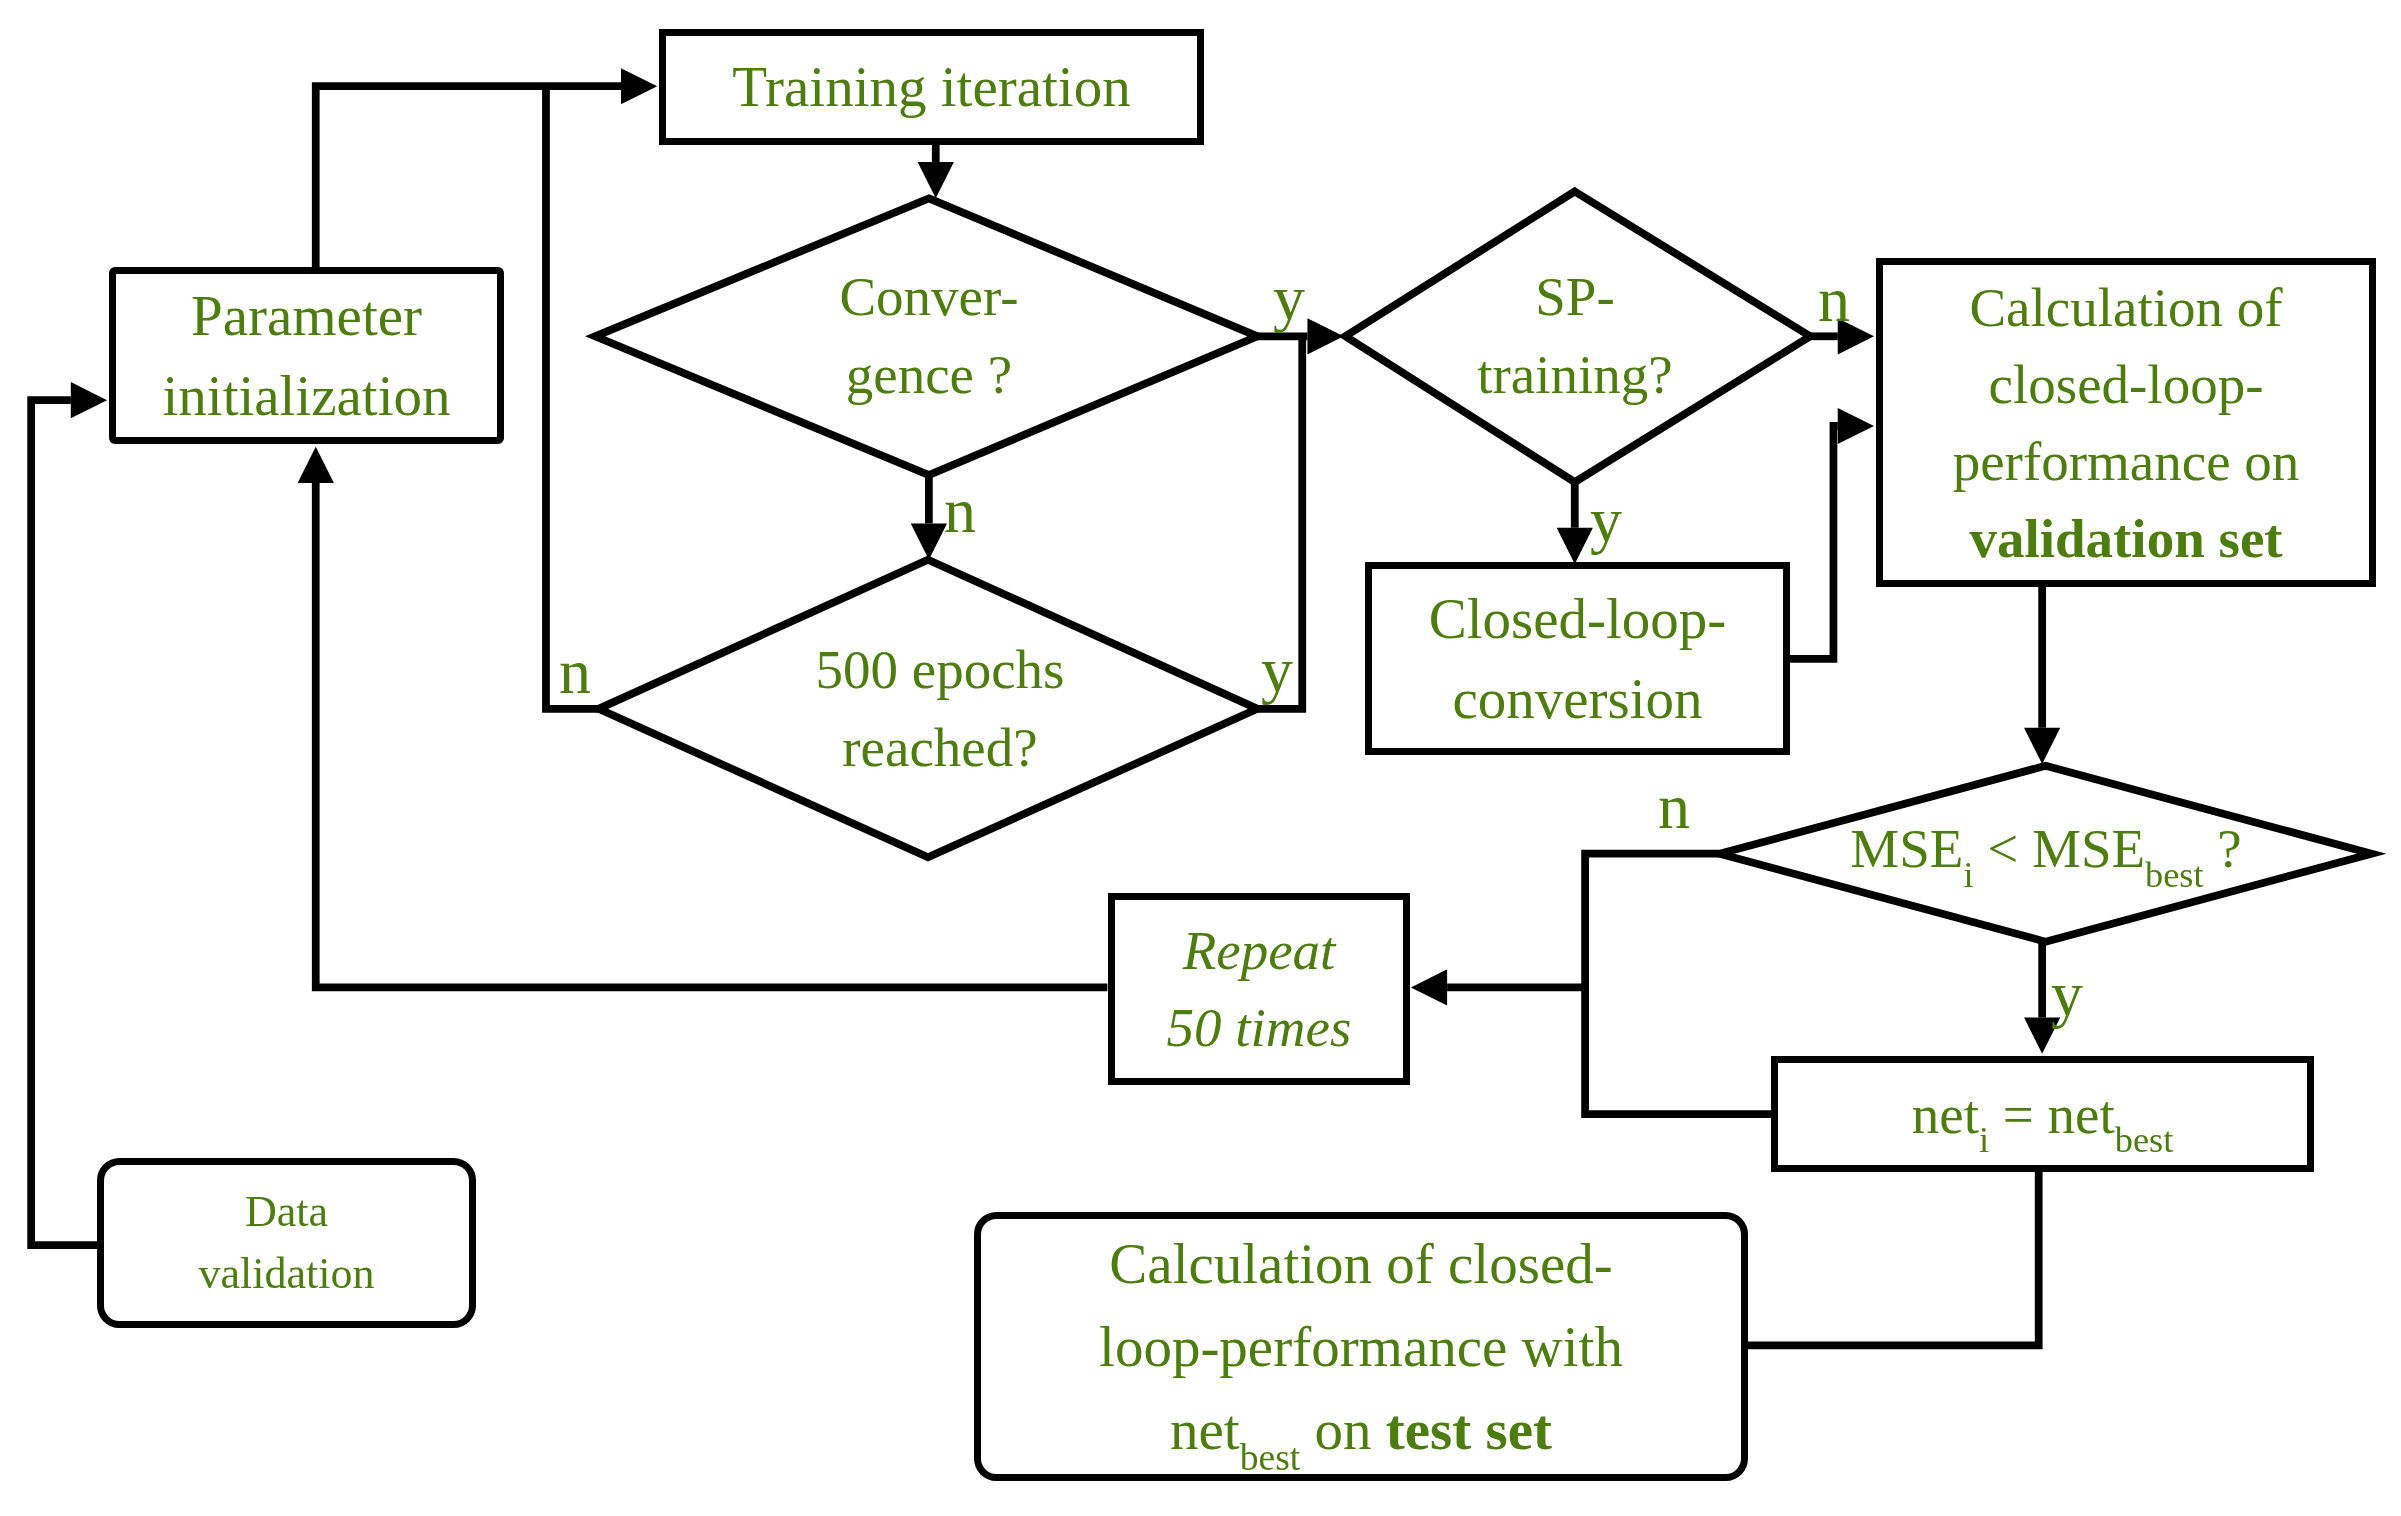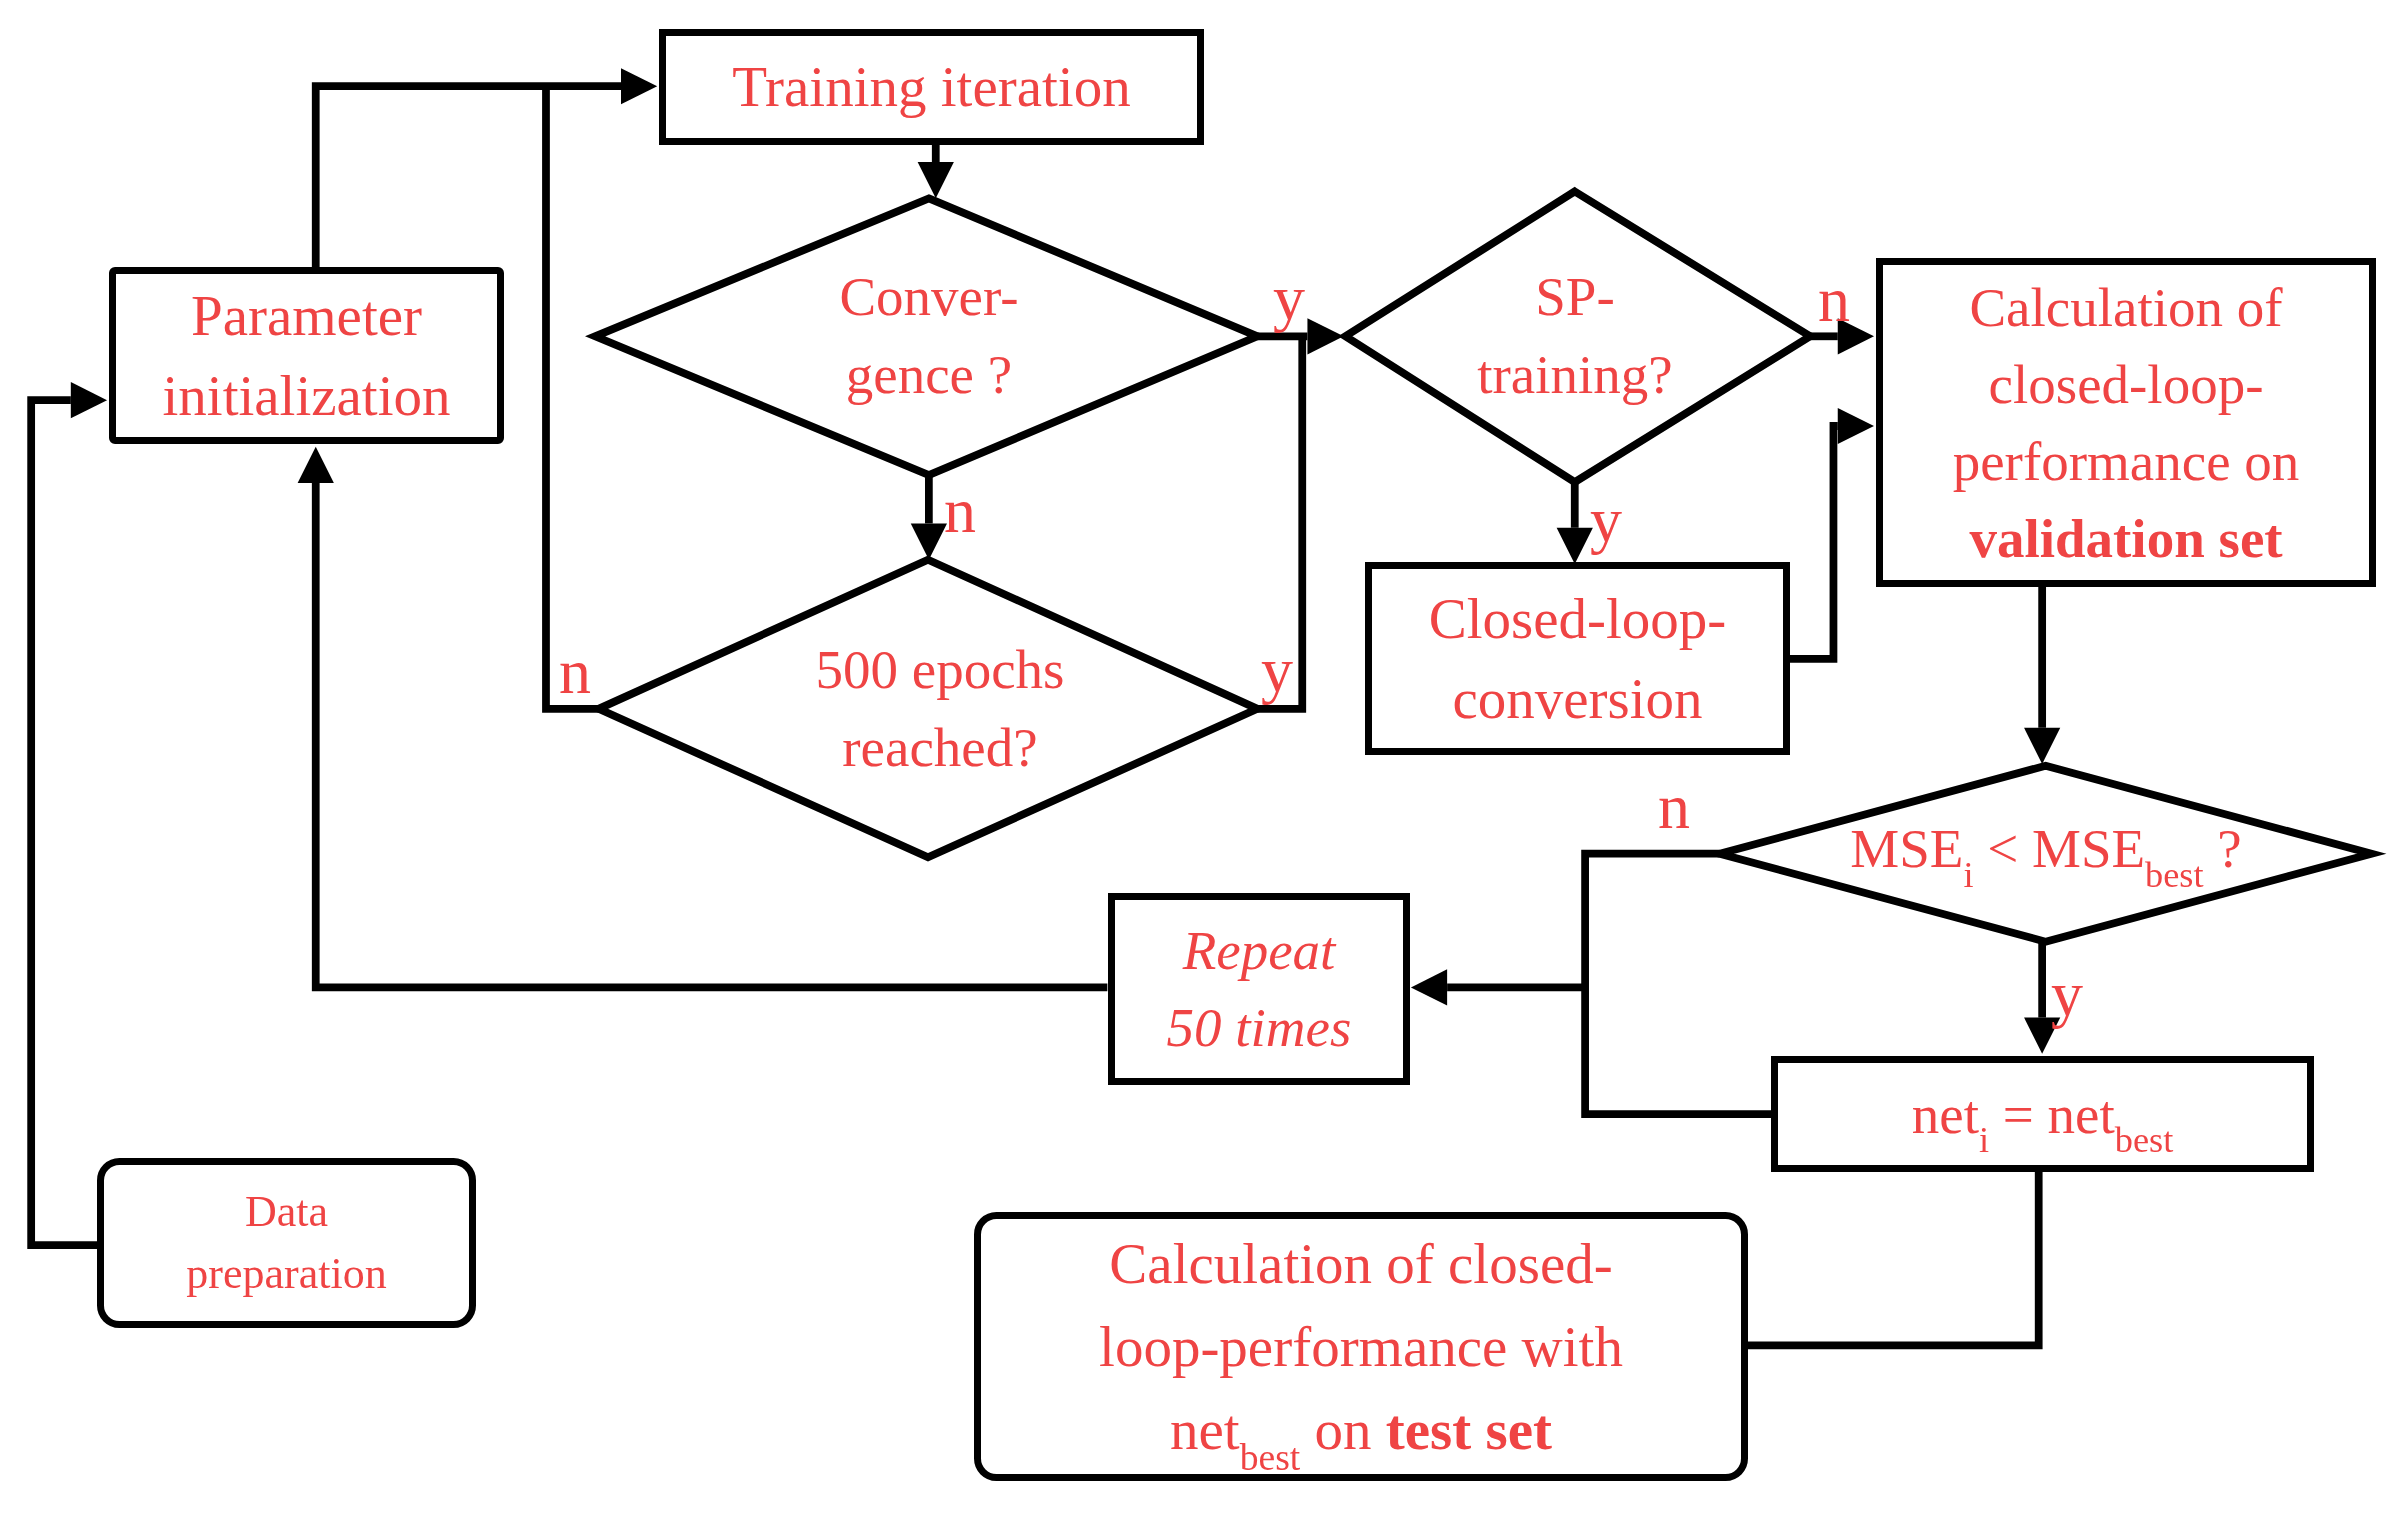--- a/index.html
+++ b/index.html
@@ -1,21 +1,21 @@
 <!DOCTYPE html>
 <html style="font-size:14px"><head>
 <meta charset="utf-8">
 <style>
   html,body { margin:0; padding:0; background:#ffffff; }
   .canvas {
     position:relative;
     width:2401px; height:1516px;
     background:#ffffff;
     font-family:"Liberation Serif", serif;
-    color:#ef4444;
+    color:#4d7c0f;
     overflow:hidden;
   }
   .layer { position:absolute; left:0; top:0; }
   .node {
     position:absolute; box-sizing:border-box;
     background:#fff; border:7.8px solid #000;
     display:flex; flex-direction:column;
     align-items:center; justify-content:center;
     text-align:center; line-height:1.4;
   }
@@ -120,21 +120,21 @@
   <div class="node rounded fs66" style="left:974px; top:1212px; width:774px; height:269px; line-height:1.46;">
     <span>Calculation of closed-</span>
     <span>loop-performance with</span>
     <span class="inlinewrap">
       <span>net</span><sub class="sx">best</sub><span> on </span><span class="bold">test set</span>
     </span>
   </div>
 
   <div class="node rounded fs62" style="left:97px; top:1158px; width:379px; height:170px;">
     <span>Data</span>
-    <span>preparation</span>
+    <span>validation</span>
   </div>
 
   <div class="dtext fs64" style="left:929px; top:336px;">
     <div>Conver-</div>
     <div>gence ?</div>
   </div>
 
   <div class="dtext fs64" style="left:928px; top:709px;margin-left:12px;">
     <div>500 epochs</div>
     <div>reached?</div>

